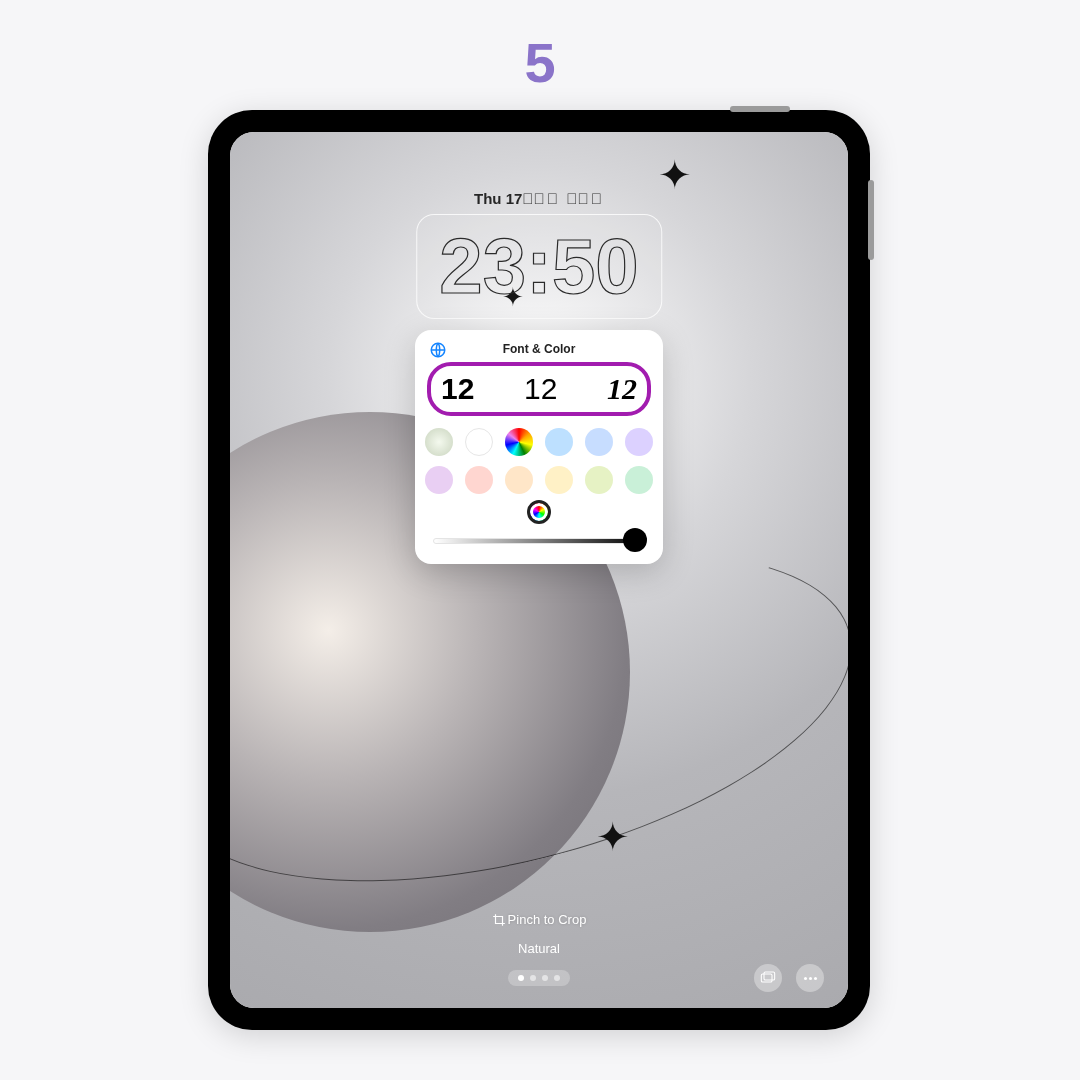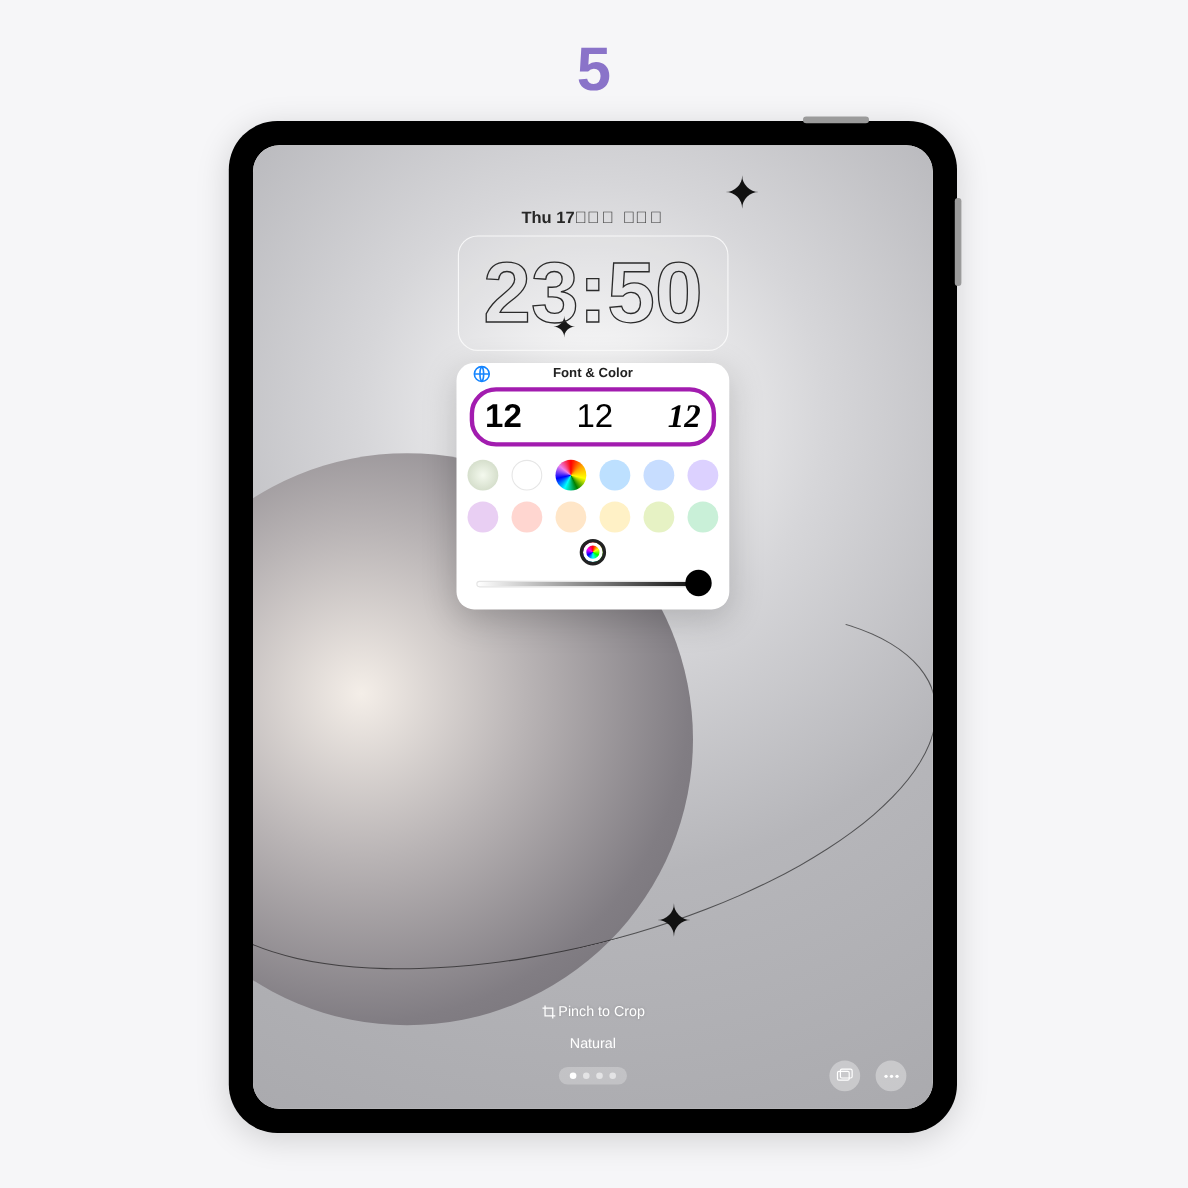--- a/index.html
+++ b/index.html
@@ -16,21 +16,21 @@
     .planet { position: absolute; left: -120px; top: 280px; width: 520px; height: 520px; border-radius: 50%; background: radial-gradient(circle at 42% 42%, #f4eee8 0%, #b9b4b5 35%, #817d83 70%, #6d6a70 100%); }
     .orbit { position: absolute; left: -70px; top: 440px; width: 700px; height: 290px; border: 1px solid rgba(0,0,0,.55); border-radius: 50%; transform: rotate(-14deg); border-top-color: transparent; }
     .sparkle { position: absolute; color: #111; }
     .spark-xl { font-size: 40px; }
     .spark-lg { font-size: 26px; }
     .date-row { position: absolute; top: 58px; left: 0; right: 0; display: flex; justify-content: center; gap: 0; color: #262626; font-size: 15px; font-weight: 600; }
     .date-deco { letter-spacing: 2px; font-weight: 400; color: #333; }
     .clock-sel { position: absolute; top: 82px; left: 50%; transform: translateX(-50%); padding: 6px 22px; border: 1.5px solid rgba(255,255,255,.8); border-radius: 18px; background: rgba(255,255,255,.03); }
     .clock-txt { font-size: 78px; font-weight: 300; color: #2b2b2b; letter-spacing: -2px; font-family: "Helvetica Neue", Arial, sans-serif; }
     .clock-txt.outline { -webkit-text-stroke: 1.2px #2b2b2b; color: transparent; font-weight: 800; letter-spacing: 0; }
-    .popover { position: absolute; top: 198px; left: 50%; transform: translateX(-50%); width: 248px; background: #fff; border-radius: 16px; box-shadow: 0 8px 32px rgba(0,0,0,.2); padding: 2px 12px 16px; }
+    .popover { position: absolute; top: 198px; left: 50%; transform: translateX(-50%); width: 248px; background: #fff; border-radius: 16px; box-shadow: 0 8px 32px rgba(0,0,0,.2); padding: 12px 12px 16px; }
     .popover::before { content:""; position: absolute; top: -8px; left: 50%; transform: translateX(-50%); border: 8px solid transparent; border-bottom-color: #fff; }
     .pop-head { display: flex; align-items: center; justify-content: center; position: relative; margin-bottom: 6px; }
     .pop-title { font-size: 12px; font-weight: 700; color: #222; }
     .globe { position: absolute; left: 2px; top: -1px; width: 18px; height: 18px; display: flex; }
     .globe svg { width: 18px; height: 18px; }
     .font-row { display: flex; justify-content: space-between; padding: 6px 10px; border: 4px solid #a21caf; border-radius: 24px; margin-bottom: 12px; }
     .font-opt { font-size: 30px; font-weight: 700; color: #000; }
     .font-opt.f2 { font-weight: 300; }
     .font-opt.f3 { font-style: italic; font-family: Georgia, serif; font-weight: 700; }
     .swatches { display: grid; grid-template-columns: repeat(6, 28px); gap: 10px 12px; justify-content: center; margin-bottom: 6px; }

